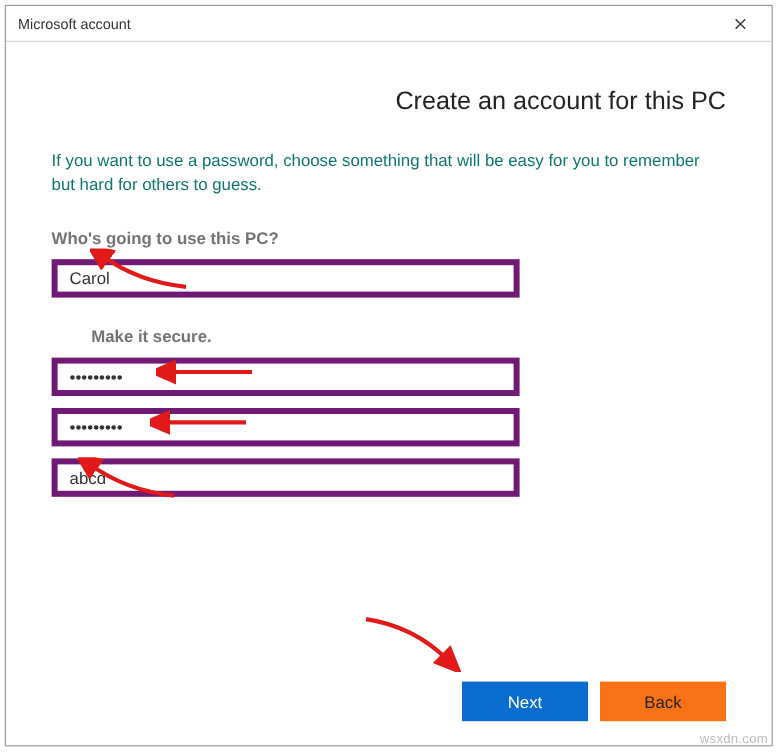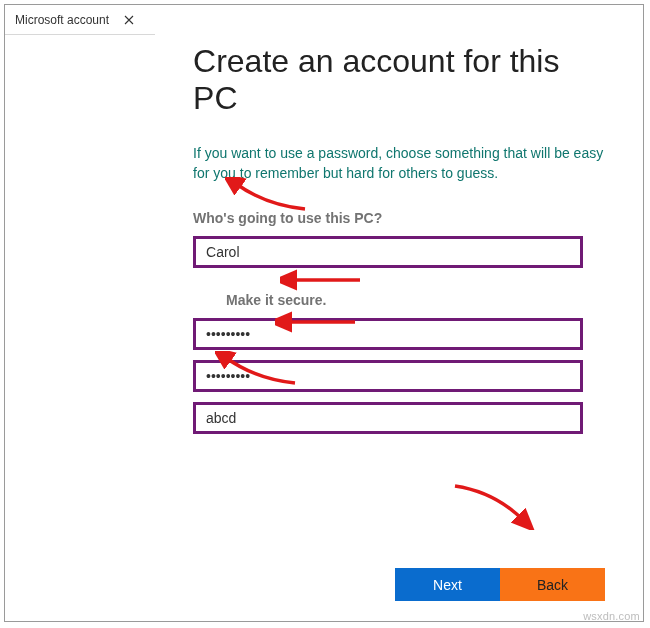--- a/index.html
+++ b/index.html
@@ -11,21 +11,21 @@
       overflow: hidden;
       position: relative;
     }
     .window {
       width: 640px;
       height: 618px;
       margin: 4px;
       border: 1px solid #9a9a9a;
       background: #fff;
       display: flex;
-      flex-direction: row;
+      flex-direction: column;
     }
     .titlebar {
       height: 30px;
       border-bottom: 1px solid #d8d8d8;
       display: flex;
       align-items: center;
       padding: 0 6px 0 10px;
       font-size: 12px;
       color: #333;
     }
@@ -41,54 +41,56 @@
       cursor: pointer;
     }
     .content {
       flex: 1;
       padding: 38px 38px 20px 38px;
       display: flex;
       flex-direction: column;
       position: relative;
     }
     .heading {
-      font-size: 32px;
+      font-size: 21px;
       font-weight: 400;
       color: #222;
       margin-bottom: 26px;
+      text-align: right;
     }
     .subtext {
       font-size: 14px;
       color: #0f766e;
       line-height: 1.45;
       margin-bottom: 26px;
     }
     .section-label {
       font-size: 14px;
       font-weight: 600;
       color: #737373;
       margin-bottom: 10px;
     }
     .section-label.second { margin-top: 14px; padding-left: 33px; }
     .field {
       width: 390px;
       height: 32px;
-      border: 3px solid #701a75;
+      border: 5px solid #701a75;
       background: #fff;
       padding: 0 10px;
       font-size: 14px;
       color: #333;
       margin-bottom: 10px;
       outline: none;
       font-family: inherit;
     }
     .footer {
       margin-top: auto;
       display: flex;
       justify-content: flex-end;
+      gap: 10px;
       padding-top: 20px;
     }
     .btn {
       width: 105px;
       height: 33px;
       font-size: 14px;
       border: none;
       cursor: pointer;
       font-family: inherit;
     }

